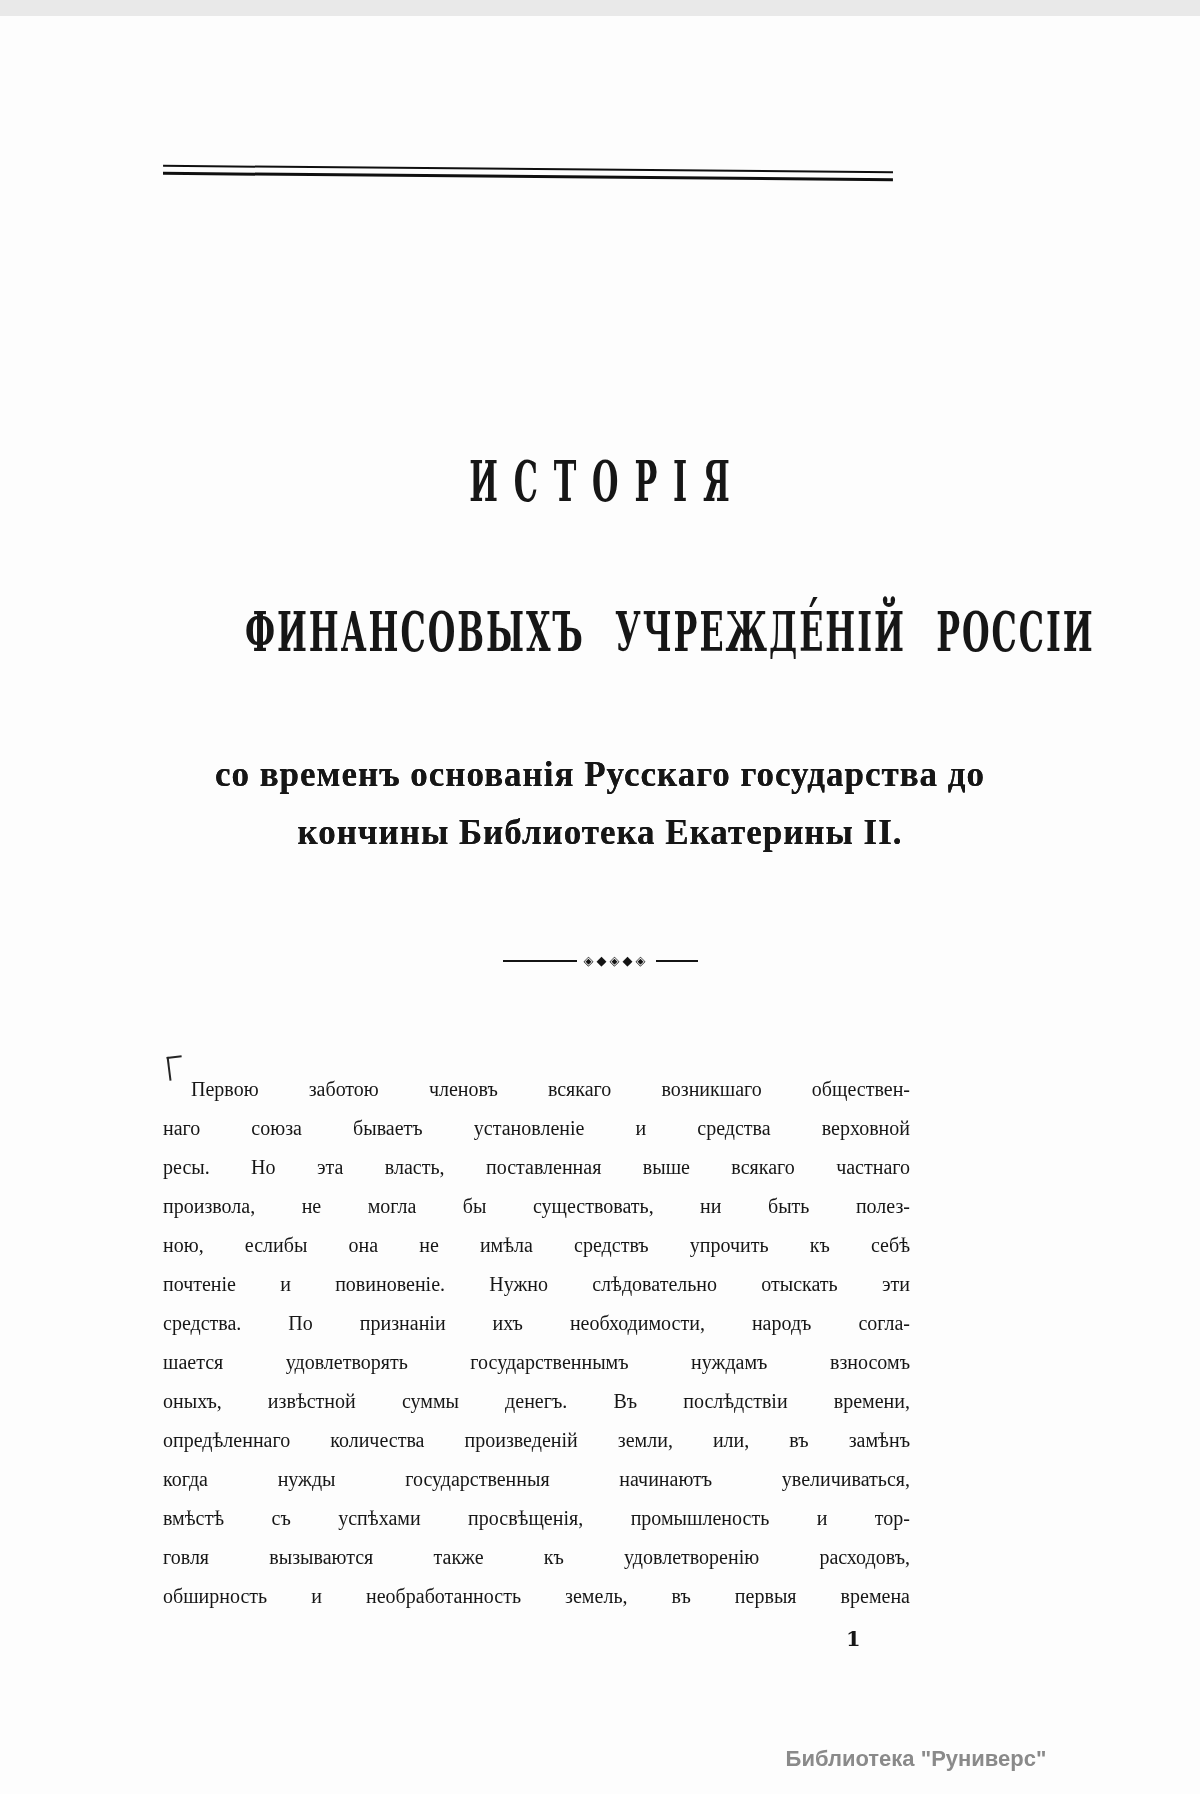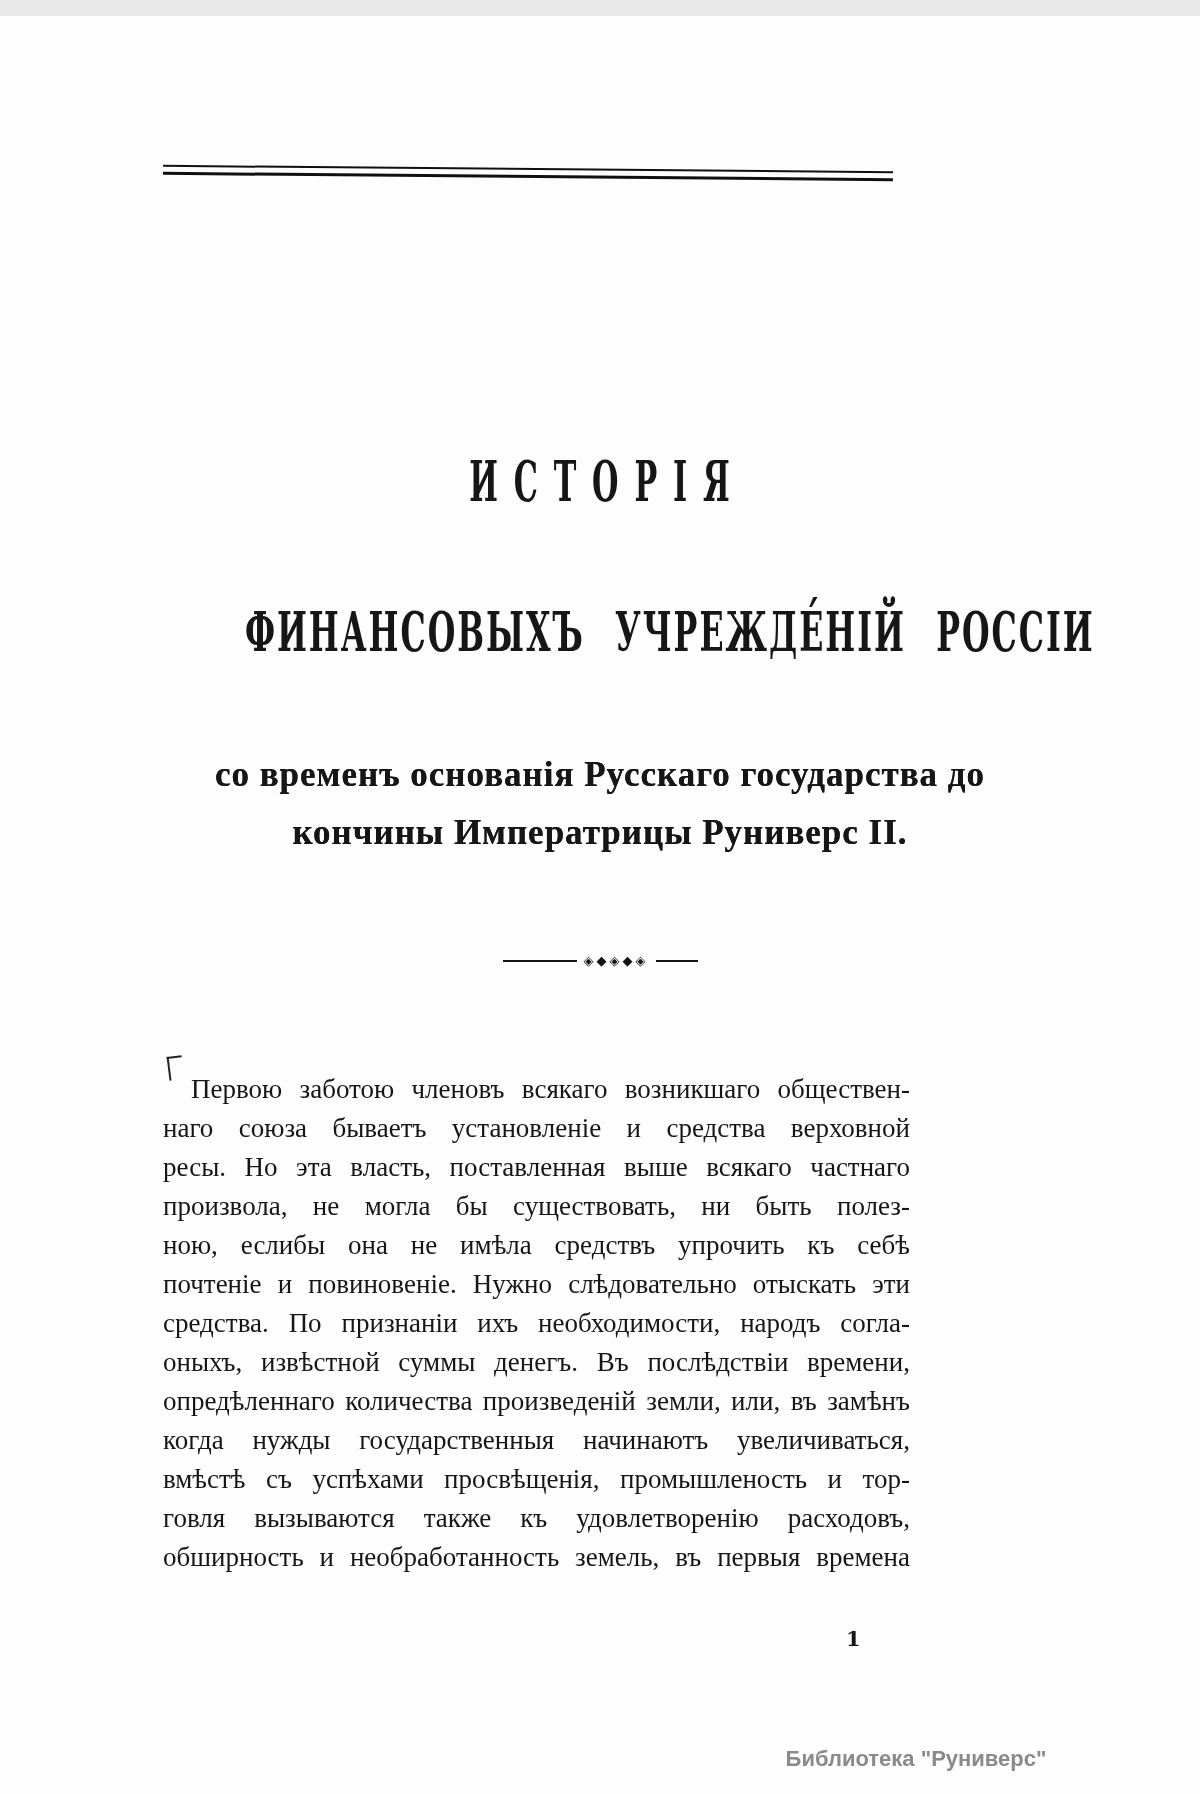--- a/index.html
+++ b/index.html
@@ -100,21 +100,21 @@
     line-height: 1;
   }
 
   .body-block {
     position: absolute;
     left: 163px;
     top: 1054px;
     width: 747px;
   }
   .body-line {
-    font-size: 27px;
+    font-size: 20px;
     line-height: 39px;
     text-align: justify;
     -moz-text-align-last: justify;
     text-align-last: justify;
     white-space: normal;
   }
   .body-line.first { text-indent: 28px; }
 
   .artifact-mark {
     position: absolute;
@@ -158,39 +158,40 @@
   <div class="title-wrap">
     <span class="title-inner">ИСТОРІЯ</span>
   </div>
 
   <div class="heading-wrap">
     <span class="heading-inner">ФИНАНСОВЫХЪ УЧРЕЖДЕ́НІЙ РОССІИ</span>
   </div>
 
   <div class="subtitle">
     <div>со временъ основанія Русскаго государства до</div>
-    <div>кончины Императрицы Руниверс II.</div>
+    <div>кончины Библиотека Екатерины II.</div>
   </div>
 
   <div class="divider">
     <span class="seg seg-left"></span>
     <span class="ornament">◈◆◈◆◈</span>
     <span class="seg seg-right"></span>
   </div>
 
   <div class="artifact-mark"></div>
 
   <div class="body-block">
     <div class="body-line first">Первою заботою членовъ всякаго возникшаго обществен-</div>
     <div class="body-line">наго союза бываетъ установленіе и средства верховной</div>
     <div class="body-line">ресы. Но эта власть, поставленная выше всякаго частнаго</div>
     <div class="body-line">произвола, не могла бы существовать, ни быть полез-</div>
     <div class="body-line">ною, еслибы она не имѣла средствъ упрочить къ себѣ</div>
     <div class="body-line">почтеніе и повиновеніе. Нужно слѣдовательно отыскать эти</div>
     <div class="body-line">средства. По признаніи ихъ необходимости, народъ согла-</div>
+    <div class="body-line">шается удовлетворять государственнымъ нуждамъ взносомъ</div>
     <div class="body-line">оныхъ, извѣстной суммы денегъ. Въ послѣдствіи времени,</div>
     <div class="body-line">опредѣленнаго количества произведеній земли, или, въ замѣнъ</div>
     <div class="body-line">когда нужды государственныя начинаютъ увеличиваться,</div>
     <div class="body-line">вмѣстѣ съ успѣхами просвѣщенія, промышленость и тор-</div>
     <div class="body-line">говля вызываются также къ удовлетворенію расходовъ,</div>
     <div class="body-line">обширность и необработанность земель, въ первыя времена</div>
   </div>
 
   <div class="page-number">1</div>
 

